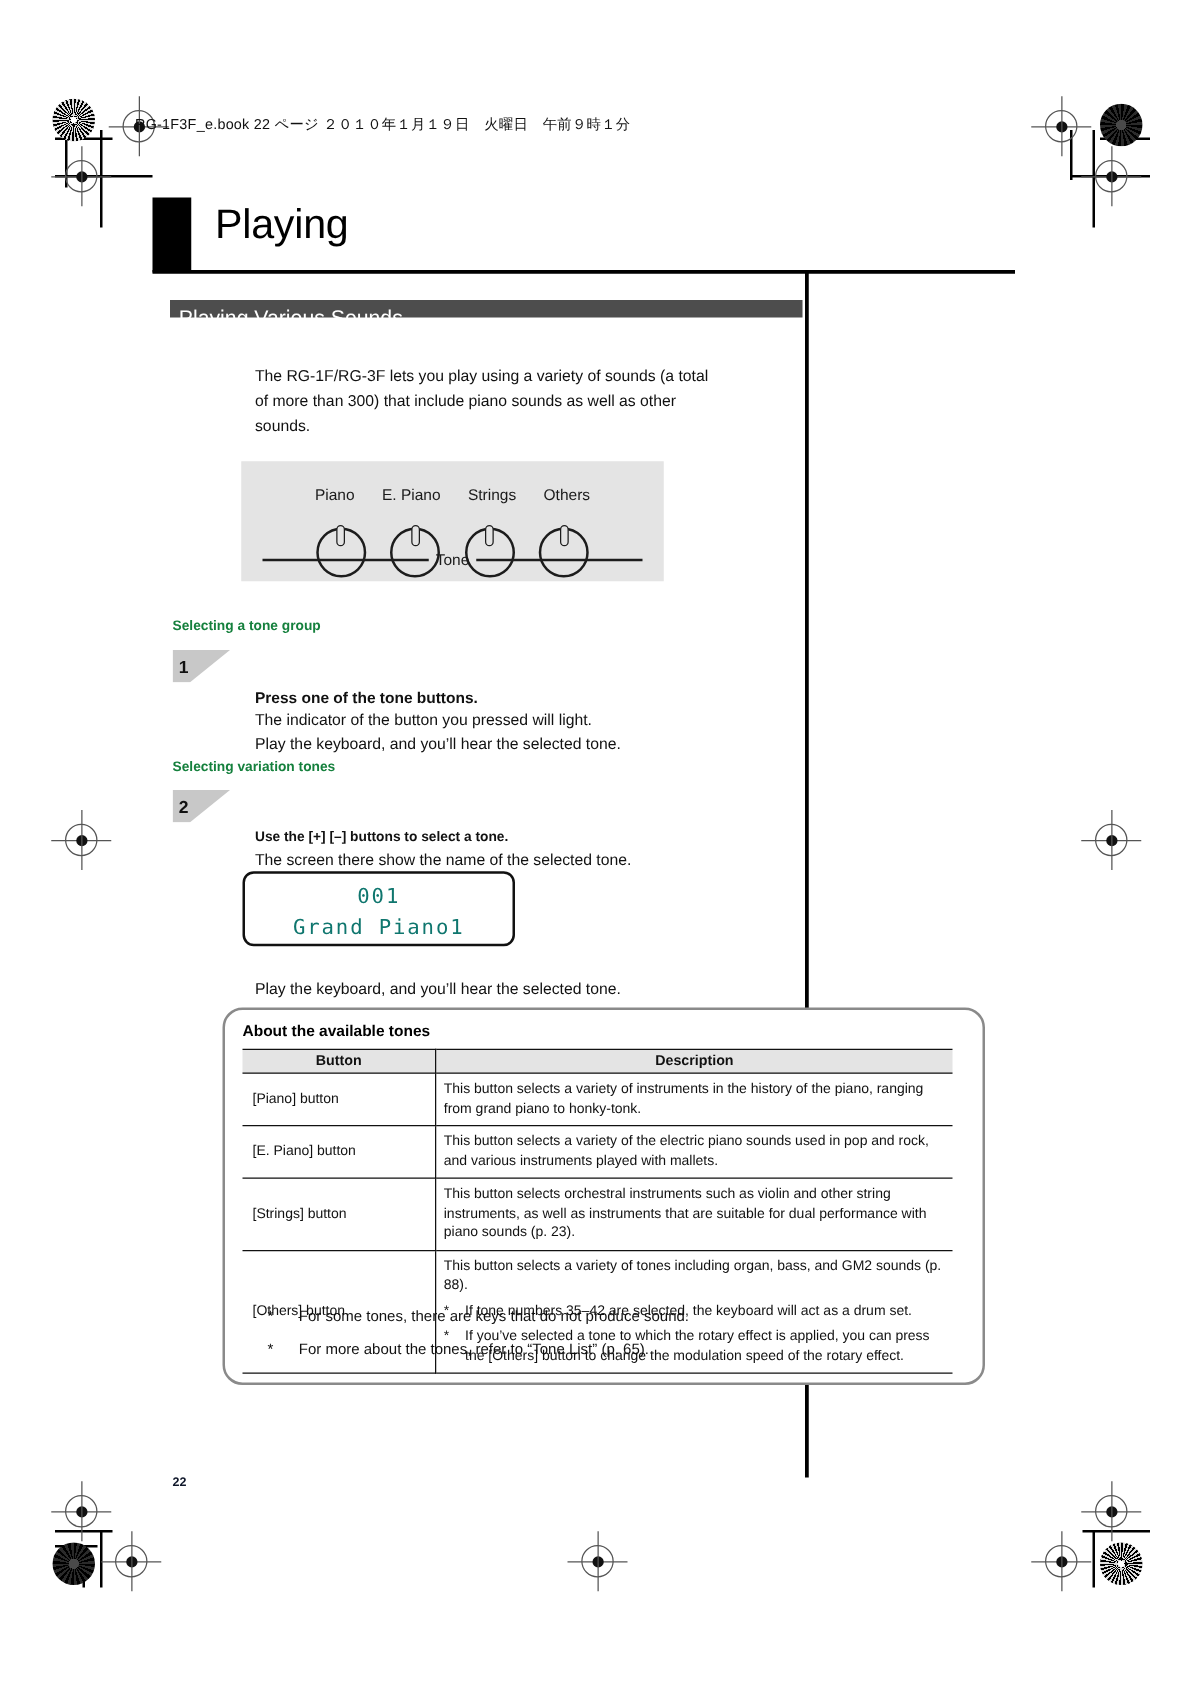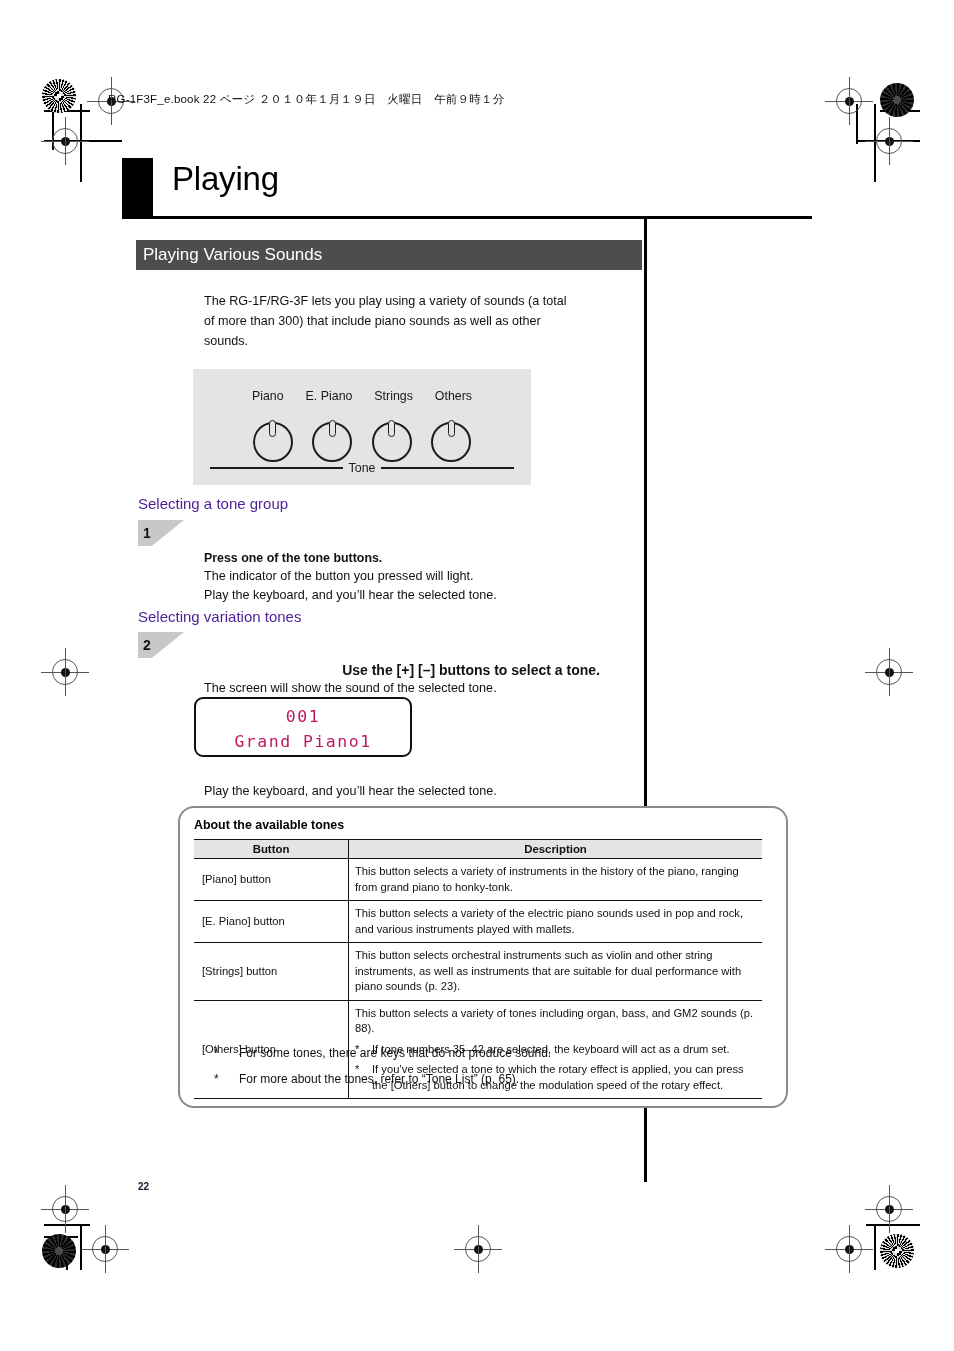--- a/index.html
+++ b/index.html
@@ -94,21 +94,21 @@
     position: absolute;
     left: 644px; top: 216px;
     width: 2.6px; height: 966px;
     background: #000;
   }
 
   
   .section-bar {
     position: absolute;
     left: 136px; top: 240px;
-    width: 506px; height: 30px;
+    width: 506px; height: 14px;
     background: #4d4d4d;
     color: #fff;
     font-size: 17px;
     line-height: 30px;
     padding-left: 7px;
     box-sizing: border-box;
   }
 
   
   .para {
@@ -116,21 +116,21 @@
     font-size: 12.6px;
     line-height: 20px;
     color: #111;
   }
   .para p { margin: 12px; }
 
   
   .panel {
     position: absolute;
     left: 193px; top: 369px;
-    width: 338px; height: 116px;
+    width: 338px; height: 96px;
     background: #e4e4e4;
   }
   .panel-labels {
     position: absolute;
     top: 20px; left: 0; width: 100%;
     display: flex;
     justify-content: space-around;
     padding: 0 48px;
     box-sizing: border-box;
     font-size: 12.4px;
@@ -170,23 +170,23 @@
     gap: 6px;
     font-size: 12.4px;
     color: #1a1a1a;
     justify-content: space-between;
   }
   .tone-line .ln { flex: 1; height: 1.6px; background: #1c1c1c; }
 
   
   .subhead {
     position: absolute;
-    font-size: 15px;
-    font-weight: normal;
-    color: #4c1d95;
+    font-size: 11px;
+    font-weight: bold;
+    color: #15803d;
   }
 
   
   .step-badge {
     position: absolute;
     width: 46px; height: 26px;
   }
   .step-badge .flagbg {
     position: absolute;
     inset: 0;
@@ -209,21 +209,21 @@
     border: 2px solid #111;
     border-radius: 9px;
     background: #fff;
     box-sizing: border-box;
     font-family: "DejaVu Sans Mono", monospace;
     font-size: 16.5px;
     line-height: 25px;
     text-align: center;
     padding-top: 5px;
     letter-spacing: 1.5px;
-    color: #be185d;
+    color: #0f766e;
   }
 
   
   .notebox {
     position: absolute;
     left: 178px; top: 806px;
     width: 610px; height: 302px;
     border: 2px solid #8a8a8a;
     border-radius: 16px;
     background: #fff;
@@ -414,25 +414,25 @@
   </div>
   <div class="para" style="left:192px;top:573px;width:420px;">
     <p>Play the keyboard, and you’ll hear the selected tone.</p>
   </div>
 
   <div class="subhead" style="left:138px;top:608px;">Selecting variation tones</div>
   <div class="step-badge" style="left:138px;top:632px;">
     <span class="flagbg"></span>
     <span class="num">2</span>
   </div>
-  <div class="para" style="left:192px;top:648px;width:420px;font-weight:bold;font-size:14px;text-align:right;">
+  <div class="para" style="left:192px;top:648px;width:420px;font-weight:bold;font-size:11px;">
     <p>Use the [+] [–] buttons to select a tone.</p>
   </div>
   <div class="para" style="left:192px;top:666px;width:420px;">
-    <p>The screen will show the sound of the selected tone.</p>
+    <p>The screen there show the name of the selected tone.</p>
   </div>
 
   <div class="lcd">
     <div>001</div>
     <div>Grand Piano1</div>
   </div>
 
   <div class="para" style="left:192px;top:769px;width:420px;">
     <p>Play the keyboard, and you’ll hear the selected tone.</p>
   </div>

